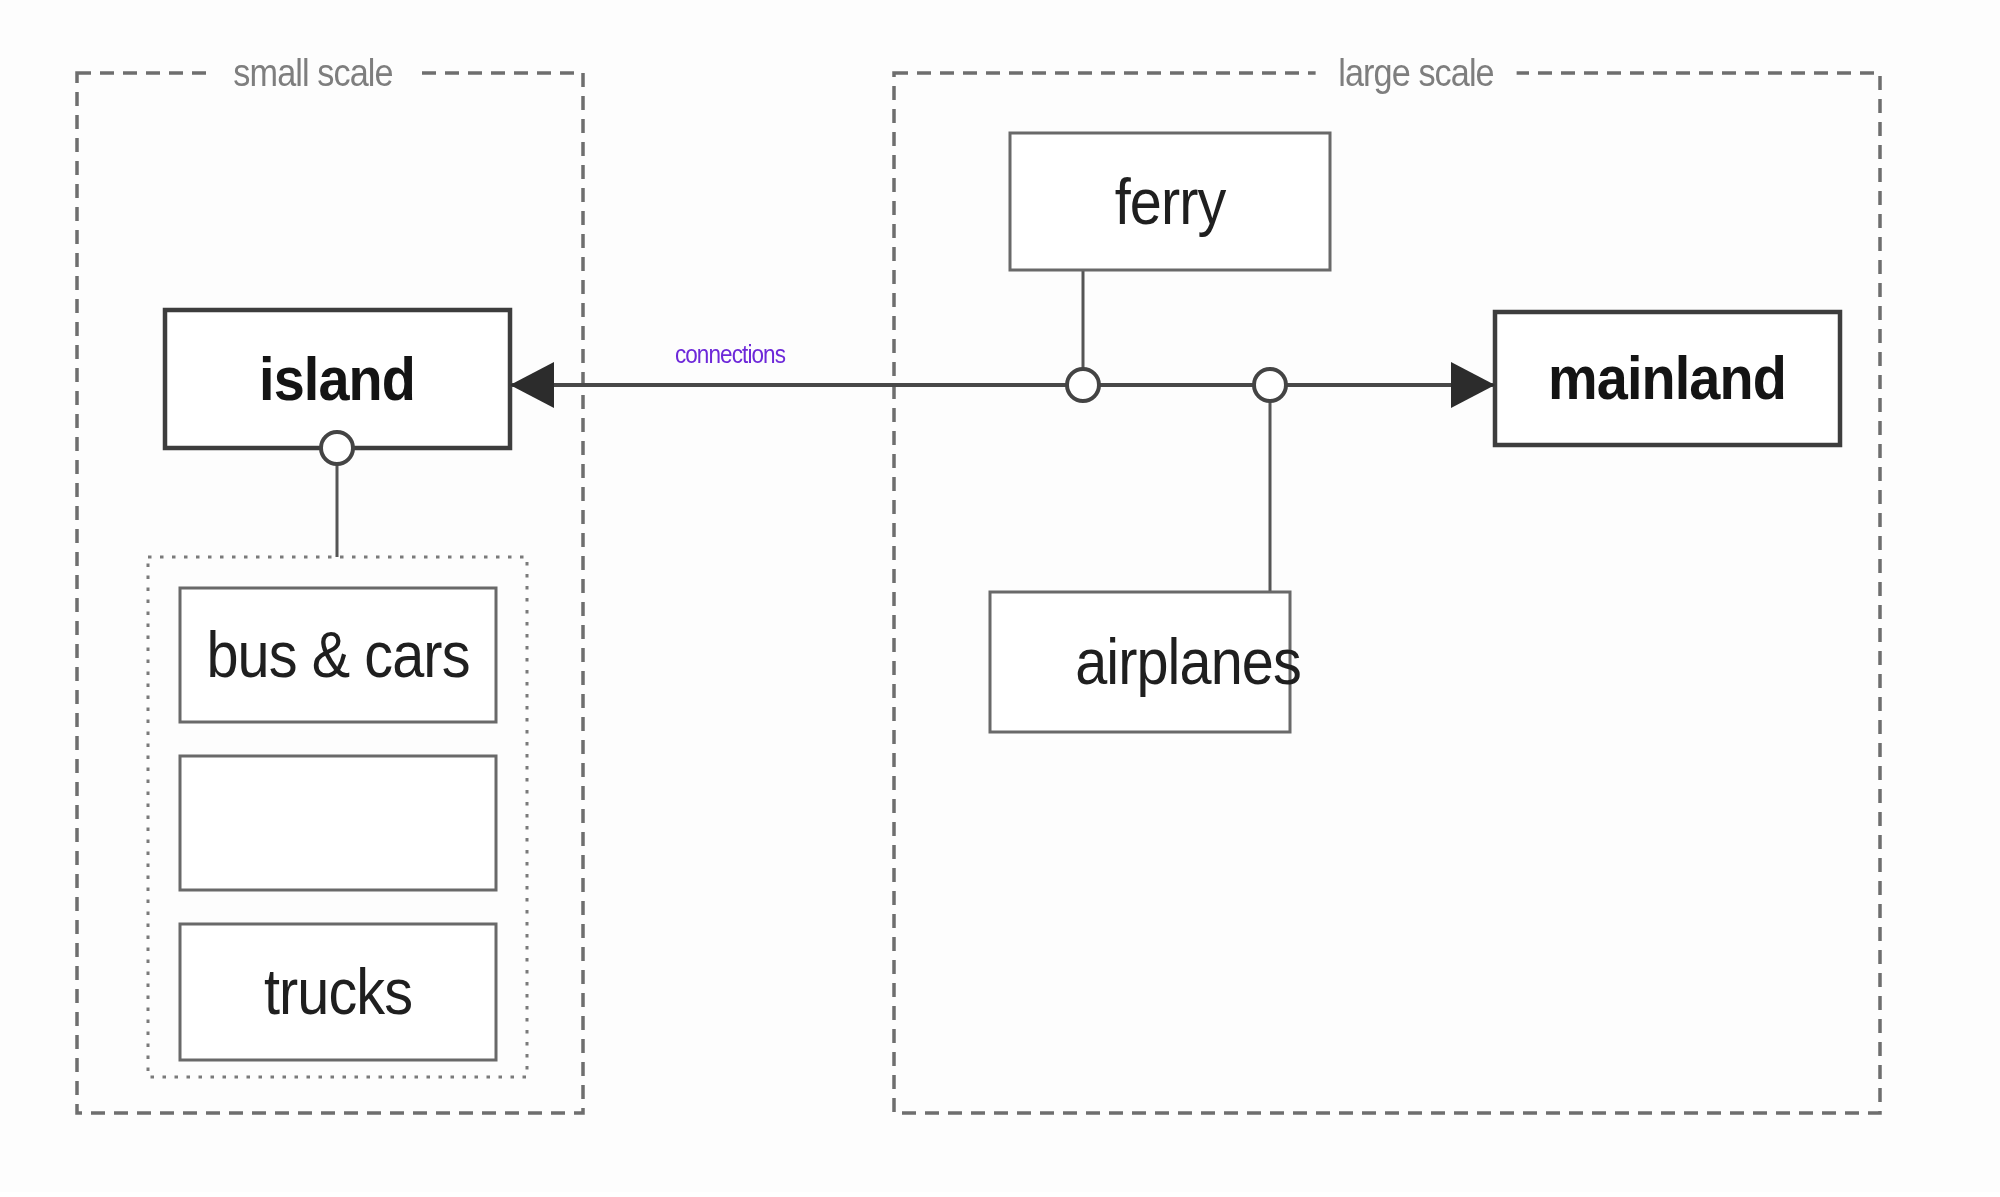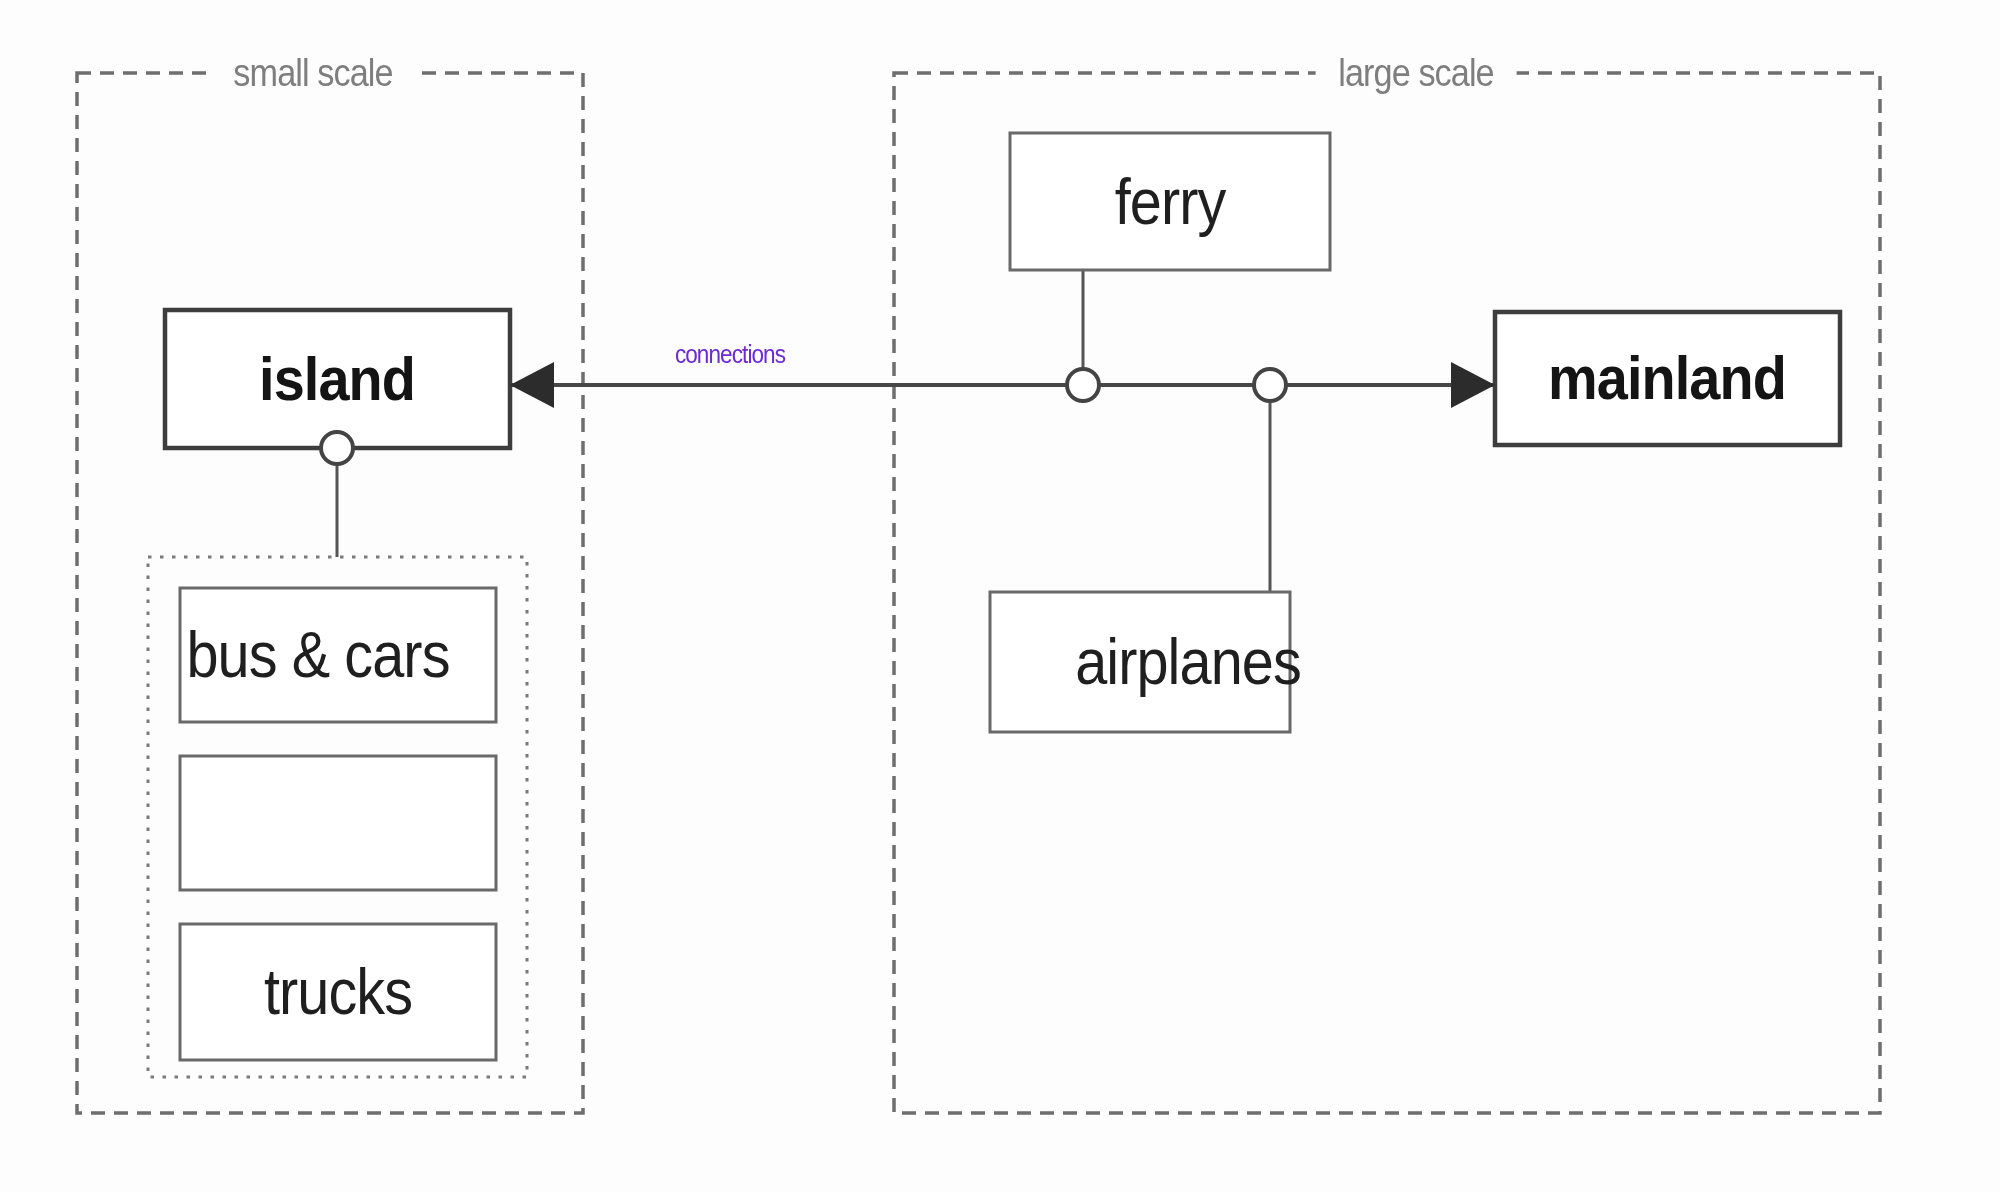--- a/index.html
+++ b/index.html
@@ -108,21 +108,21 @@
     <span>mainland</span>
   </div>
 
   <div class="lbl node-label" style="left:1170px; top:202px;">
     <span>ferry</span>
   </div>
   <div class="lbl node-label" style="left:1188px; top:662px;">
     <span>airplanes</span>
   </div>
 
-  <div class="lbl node-label" style="left:318px; top:655px;">
+  <div class="lbl node-label" style="left:338px; top:655px;">
     <span>bus &amp; cars</span>
   </div>
   <div class="lbl node-label" style="left:338px; top:992px;">
     <span>trucks</span>
   </div>
 
   <div class="lbl edge-label" style="left:730px; top:354px;">
     <span>connections</span>
   </div>
 

